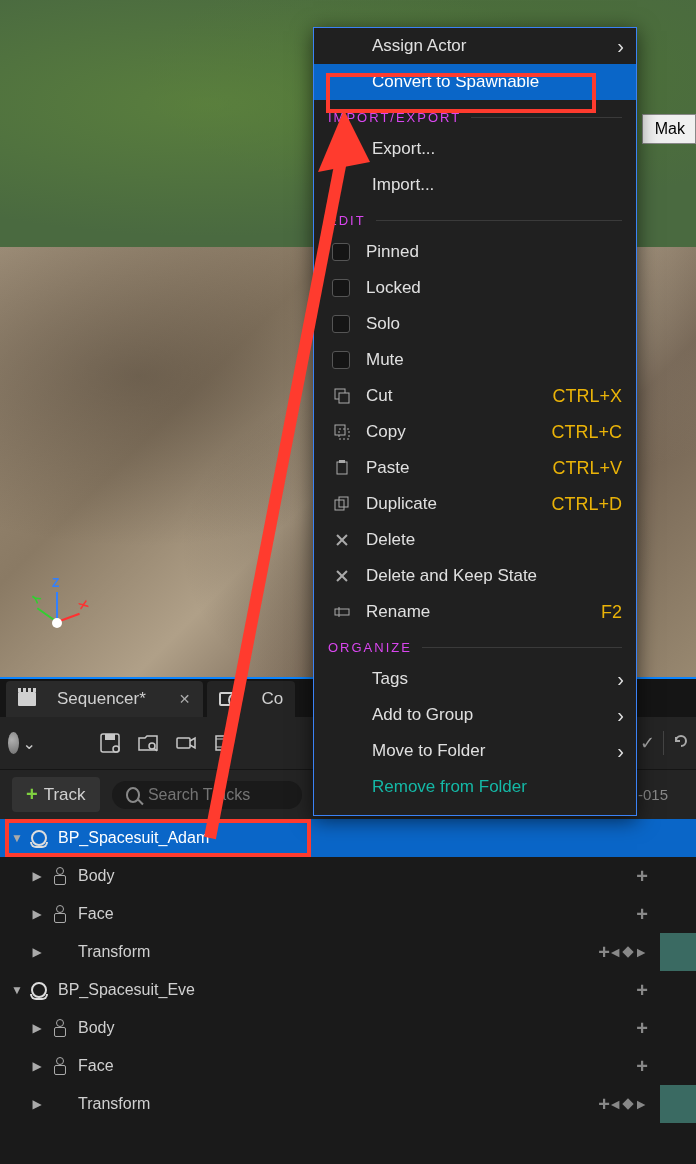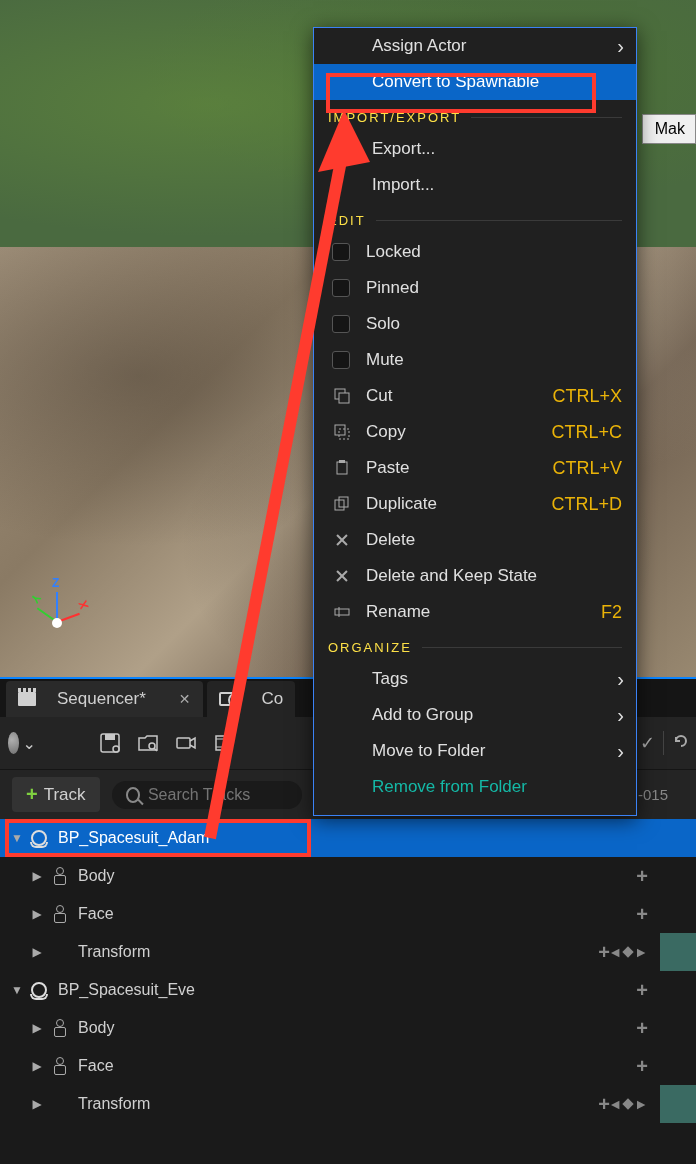--- a/index.html
+++ b/index.html
@@ -70,21 +70,21 @@
   .redbox-menu { top:73px; left:326px; width:270px; height:40px; }
   .redbox-track { top:819px; left:5px; width:306px; height:38px; }
   .arrow-svg { position:absolute; top:0; left:0; width:696px; height:1164px; pointer-events:none; z-index:49; }
   
   .ctx-menu { position:absolute; top:27px; left:313px; width:324px; background:#202020; border:1px solid #3b82f6; box-shadow:0 4px 20px rgba(0,0,0,0.6); z-index:40; padding-bottom:10px; }
   .ctx-item { display:flex; align-items:center; height:36px; padding:0 16px 0 16px; font-size:17px; color:#e0e0e0; position:relative; }
   .ctx-item.sub::after { content:"›"; position:absolute; right:12px; font-size:20px; }
   .ctx-item.selected { background:#0a66c8; color:#fff; }
   .ctx-item .kbd { position:absolute; right:14px; color:#eab308; font-size:18px; }
   .ctx-item.disabled { color:#14b8a6; }
-  .ctx-sect { display:flex; align-items:center; padding:10px 14px 6px 14px; color:#fde047; font-size:13px; letter-spacing:2px; }
+  .ctx-sect { display:flex; align-items:center; padding:10px 14px 6px 14px; color:#d946ef; font-size:13px; letter-spacing:2px; }
   .ctx-sect .line { flex:1; height:1px; background:#3a3a3a; margin-left:10px; }
   .ctx-icon { width:24px; margin-right:12px; display:flex; align-items:center; justify-content:center; color:#aaa; }
   .ctx-check { width:18px; height:18px; border:1px solid #555; background:#151515; border-radius:3px; margin-right:16px; margin-left:2px; }
   .ctx-spacer-left { width:42px; }
   
   .x-icon { width:14px; height:14px; position:relative; }
   .x-icon::before, .x-icon::after { content:""; position:absolute; left:6px; top:0; width:2px; height:14px; background:#aaa; }
   .x-icon::before { transform:rotate(45deg); } .x-icon::after { transform:rotate(-45deg); }
 </style>
 </head>
@@ -269,25 +269,25 @@
     <div class="ctx-item">
       <span class="ctx-spacer-left"></span>
       <span>Import...</span>
     </div>
     <div class="ctx-sect">
       <span>EDIT</span>
       <span class="line"></span>
     </div>
     <div class="ctx-item">
       <span class="ctx-check"></span>
+      <span>Pinned</span>
+    </div>
+    <div class="ctx-item">
+      <span class="ctx-check"></span>
       <span>Locked</span>
-    </div>
-    <div class="ctx-item">
-      <span class="ctx-check"></span>
-      <span>Pinned</span>
     </div>
     <div class="ctx-item">
       <span class="ctx-check"></span>
       <span>Solo</span>
     </div>
     <div class="ctx-item">
       <span class="ctx-check"></span>
       <span>Mute</span>
     </div>
     <div class="ctx-item">

